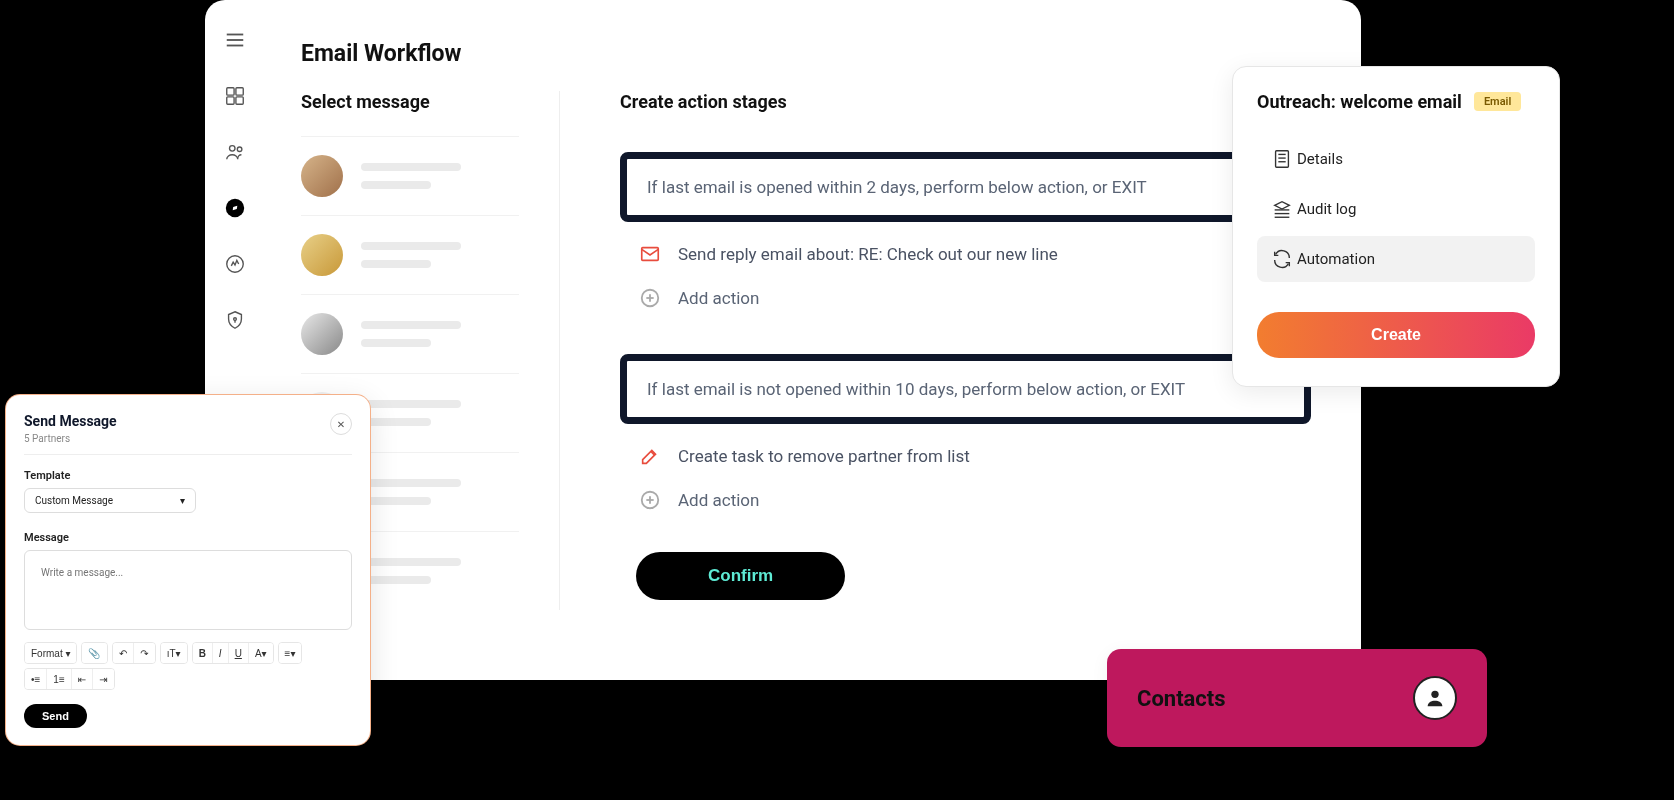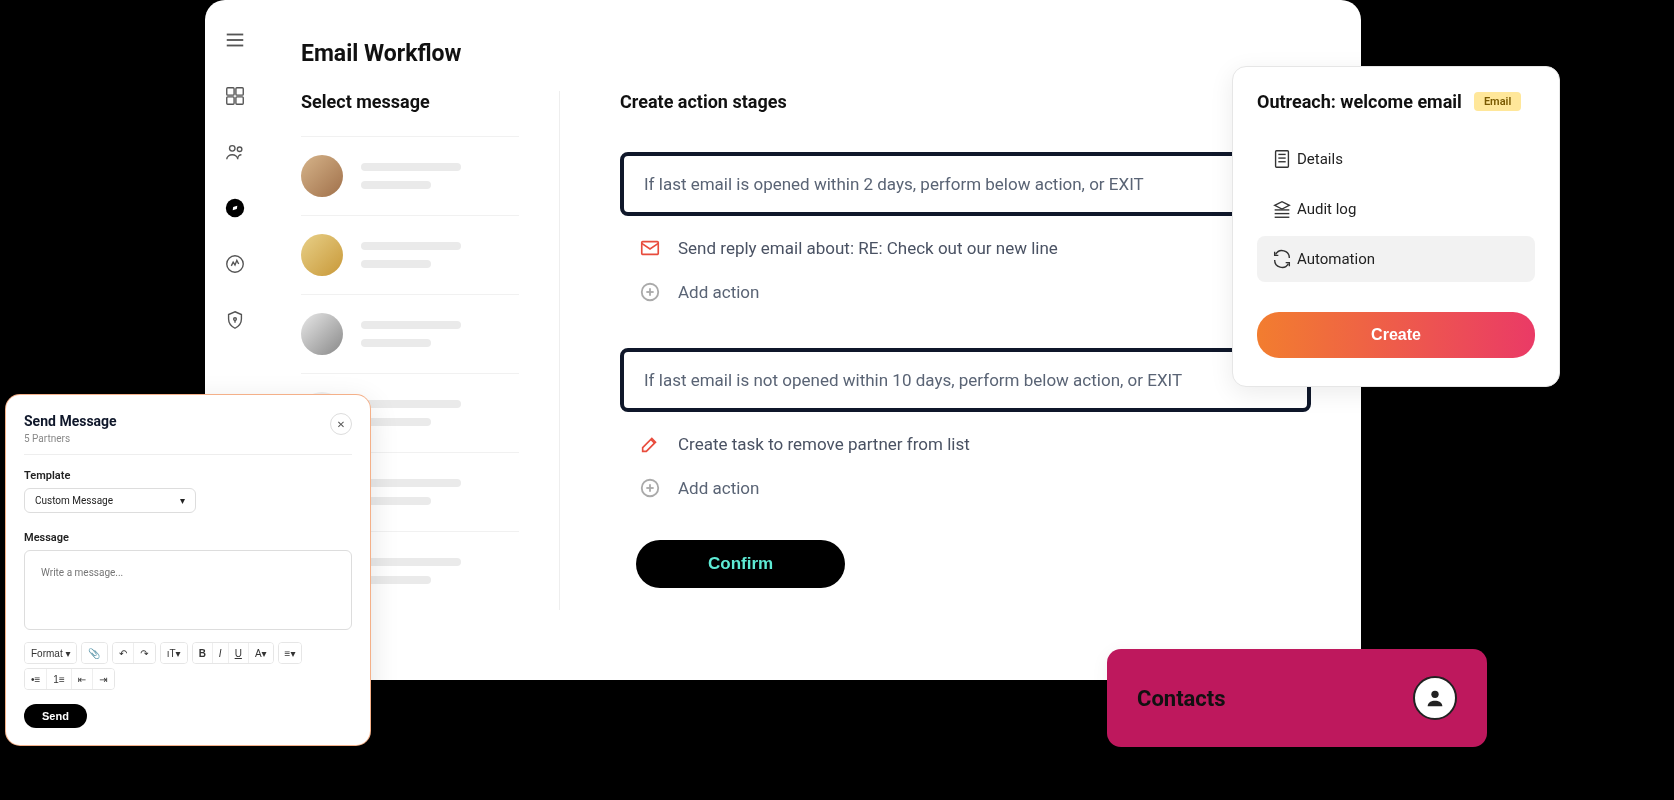--- a/index.html
+++ b/index.html
@@ -17,21 +17,21 @@
 .contact-row{display:flex;align-items:center;gap:18px;padding:18px 0;border-top:1px solid #f1f1f1}
 .contact-row:first-of-type{margin-top:12px}
 .avatar{width:42px;height:42px;border-radius:50%;background:linear-gradient(135deg,#d6b48a,#a0704a);flex-shrink:0}
 .avatar.a2{background:linear-gradient(135deg,#e8d088,#c89838)}
 .avatar.a3{background:linear-gradient(135deg,#e8e8e8,#888)}
 .avatar.a4,.avatar.a5,.avatar.a6{background:#f0f0f0}
 .placeholder-lines{display:flex;flex-direction:column;gap:10px;flex:1}
 .ph-line{height:8px;border-radius:4px;background:#eaeaea}
 .ph-line.short{width:70px}
 .ph-line.long{width:100px}
-.condition-box{border:4px solid #0f172a;border-radius:8px;padding:18px 20px;font-size:17px;color:#5a6475;margin-top:24px}
+.condition-box{border:7px solid #0f172a;border-radius:8px;padding:18px 20px;font-size:17px;color:#5a6475;margin-top:24px}
 .col-stages .condition-box:first-of-type{margin-top:40px}
 .action-row{display:flex;align-items:center;gap:16px;padding:12px 0 0 18px;margin-top:8px}
 .action-icon{width:24px;height:24px;flex-shrink:0;display:flex;align-items:center;justify-content:center}
 .action-icon svg{width:22px;height:22px}
 .action-text{font-size:17px;color:#4a5263}
 .add-action .action-text{color:#5a6475}
 .confirm-btn{margin-top:40px;margin-left:16px;background:#000;color:#5eead4;border:none;border-radius:26px;padding:14px 72px;font-size:17px;font-weight:600;cursor:pointer}
 
 .send-msg{position:absolute;left:6px;top:395px;width:364px;height:350px;background:#fff;border-radius:14px;box-shadow:0 0 0 1px #f4b089,0 8px 30px rgba(0,0,0,.12);padding:18px 18px 14px 18px;box-sizing:border-box}
 .send-msg-header{display:flex;justify-content:space-between;align-items:flex-start}

